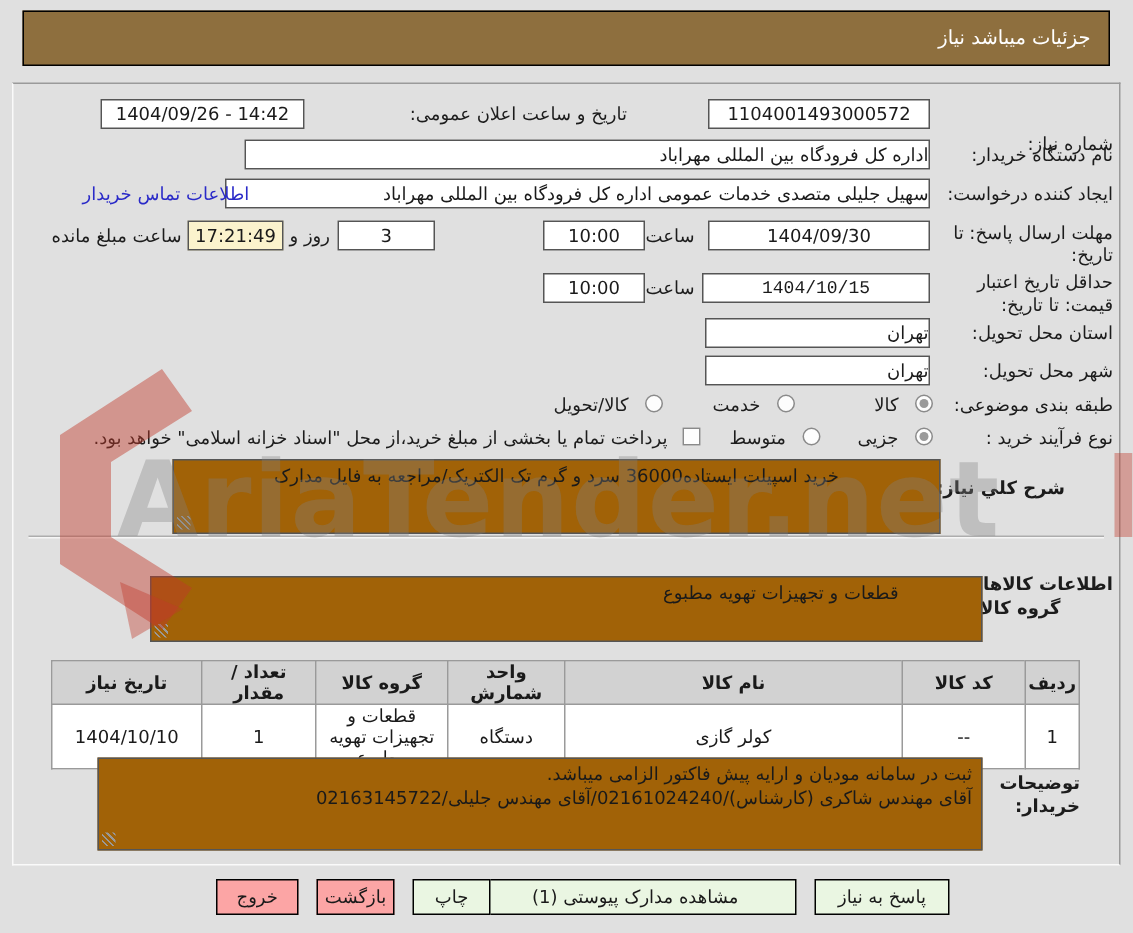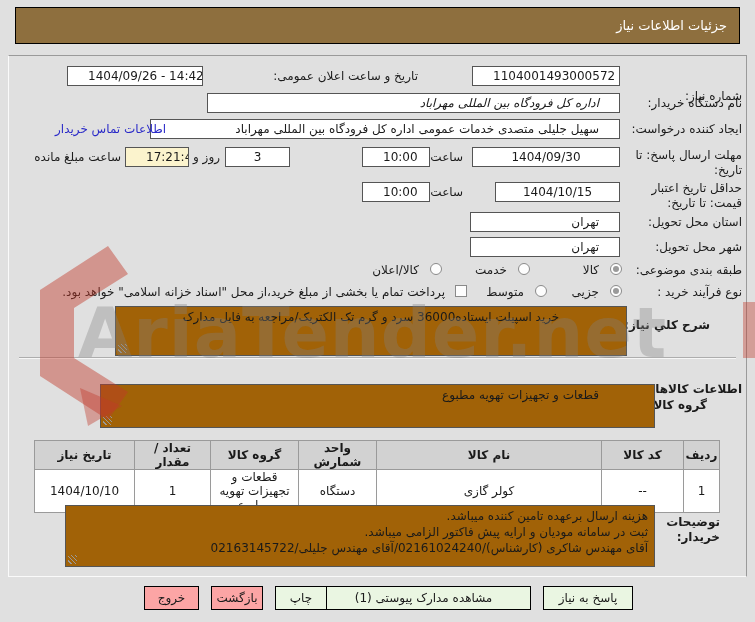--- a/index.html
+++ b/index.html
@@ -30,21 +30,21 @@
   .sep {
     position:absolute; left:10px; right:10px; top:301px; height:2px;
     border-top:1px solid #adadad; border-bottom:1px solid #f6f6f6;
   }
   
   .lbl { position:absolute; text-align:right; color:#1c1c1c; line-height:15px; }
   .lbl.b { font-weight:bold; }
   .fld {
     position:absolute; height:20px; background:#fff;
     border:1px solid #555; line-height:18px; font-size:12px;
-    padding:0 20px; overflow:hidden; white-space:nowrap;
+    padding:0 0; overflow:hidden; white-space:nowrap;
   }
   .fld.center { text-align:center; direction:ltr; }
   .fld.rtl-val { text-align:right; }
   .fld.yellow { background:#fbf3cd; }
   .area {
     position:absolute; background:#a16207; border:1px solid #555;
     font-size:12px; line-height:16px; padding:2px 6px; overflow:hidden;
   }
   .grip {
     position:absolute; left:2px; bottom:2px; width:9px; height:9px;
@@ -95,65 +95,65 @@
   .wm-svg-left { top:238px; left:10px; }
   .wm-bar-right {
     top:302px; right:0px; width:12px; height:56px;
     background:rgba(192,57,43,0.40);
   }
 </style>
 </head>
 <body>
 
 <div class="titlebar">
-  <span>جزئیات اطلاعات نیاز</span>
+  <span>جزئیات میباشد نیاز</span>
 </div>
 
 <div class="panel">
     <div class="sep"></div>
   </div>
 
 <div class="lbl" style="top:69px; right:13px;margin-top:20px;">شماره نیاز:</div>
 <div class="fld center" style="top:66px; right:135px; width:148px;">1104001493000572</div>
 <div class="lbl" style="top:69px; right:337px;">تاریخ و ساعت اعلان عمومی:</div>
 <div class="fld center" style="top:66px; left:67px; width:136px;">1404/09/26 - 14:42</div>
 
 <div class="lbl" style="top:96px; right:13px;">نام دستگاه خریدار:</div>
-<div class="fld rtl-val" style="top:93px; right:135px; width:413px;font-style:italic;">اداره کل فرودگاه بین المللی مهراباد</div>
+<div class="fld rtl-val" style="top:93px; right:135px; width:457px;">اداره کل فرودگاه بین المللی مهراباد</div>
 
 <div class="lbl" style="top:122px; right:13px;">ایجاد کننده درخواست:</div>
 <div class="fld rtl-val" style="top:119px; right:135px; width:470px;">سهیل جلیلی متصدی خدمات عمومی اداره کل فرودگاه بین المللی مهراباد</div>
 <div class="link" style="top:122px; left:55px;">اطلاعات تماس خریدار</div>
 
 <div class="lbl" style="top:148px; right:13px; width:118px;">مهلت ارسال پاسخ: تا تاریخ:</div>
 <div class="fld center" style="top:147px; right:135px; width:148px;">1404/09/30</div>
 <div class="lbl" style="top:150px; right:292px;">ساعت</div>
 <div class="fld center" style="top:147px; right:325px; width:68px;">10:00</div>
 <div class="fld center" style="top:147px; right:465px; width:65px;">3</div>
 <div class="lbl" style="top:150px; right:535px;">روز و</div>
 <div class="fld center yellow" style="top:147px; right:566px; width:64px;">17:21:49</div>
 <div class="lbl" style="top:150px; right:634px;">ساعت مبلغ مانده</div>
 
 <div class="lbl" style="top:181px; right:13px; width:118px;">حداقل تاریخ اعتبار قیمت: تا تاریخ:</div>
-<div class="fld center" style="top:182px; right:135px; width:125px;">1404/10/15</div>
+<div class="fld center" style="top:182px; right:135px; width:152px;font-family:Liberation Mono, monospace;">1404/10/15</div>
 <div class="lbl" style="top:185px; right:292px;">ساعت</div>
 <div class="fld center" style="top:182px; right:325px; width:68px;">10:00</div>
 
 <div class="lbl" style="top:215px; right:13px;">استان محل تحویل:</div>
 <div class="fld rtl-val" style="top:212px; right:135px; width:150px;">تهران</div>
 <div class="lbl" style="top:240px; right:13px;">شهر محل تحویل:</div>
 <div class="fld rtl-val" style="top:237px; right:135px; width:150px;">تهران</div>
 
 <div class="lbl" style="top:263px; right:13px;">طبقه بندی موضوعی:</div>
 <span class="radio checked" style="top:263px; right:133px;"></span>
 <div class="lbl" style="top:263px; right:156px;">کالا</div>
 <span class="radio" style="top:263px; right:225px;"></span>
 <div class="lbl" style="top:263px; right:248px;">خدمت</div>
 <span class="radio" style="top:263px; right:313px;"></span>
-<div class="lbl" style="top:263px; right:336px;">کالا/اعلان</div>
+<div class="lbl" style="top:263px; right:336px;">کالا/تحویل</div>
 
 <div class="lbl" style="top:285px; right:13px;">نوع فرآیند خرید :</div>
 <span class="radio checked" style="top:285px; right:133px;"></span>
 <div class="lbl" style="top:285px; right:156px;">جزیی</div>
 <span class="radio" style="top:285px; right:208px;"></span>
 <div class="lbl" style="top:285px; right:231px;">متوسط</div>
 <span class="checkbox" style="top:285px; right:288px;"></span>
 <div class="lbl" style="top:285px; right:310px;">پرداخت تمام یا بخشی از مبلغ خرید،از محل "اسناد خزانه اسلامی" خواهد بود.</div>
 
 <div class="lbl b" style="top:318px; right:45px;">شرح کلي نیاز:</div>
@@ -201,21 +201,20 @@
       <td>1404/10/10</td>
     </tr>
   </tbody>
 </table>
 
 <div class="lbl b" style="top:515px; right:35px;">
   <div>توضیحات</div>
   <div>خریدار:</div>
 </div>
 <div class="area" style="top:505px; left:65px; width:590px; height:62px; text-align:right;">
-  <div>هزینه ارسال برعهده تامین کننده میباشد.</div>
   <div>ثبت در سامانه مودیان و ارایه پیش فاکتور الزامی میباشد.</div>
   <div>آقای مهندس شاکری (کارشناس)/02161024240/آقای مهندس جلیلی/02163145722</div>
   <span class="grip"></span>
 </div>
 
 <div class="btn green" style="right:122px; width:90px;">پاسخ به نیاز</div>
 <div class="btn green" style="right:224px; width:215px;">مشاهده مدارک پیوستی (1)</div>
 <div class="btn green" style="right:428px; width:52px;">چاپ</div>
 <div class="btn pink" style="right:492px; width:52px;">بازگشت</div>
 <div class="btn pink" style="right:556px; width:55px;">خروج</div>

